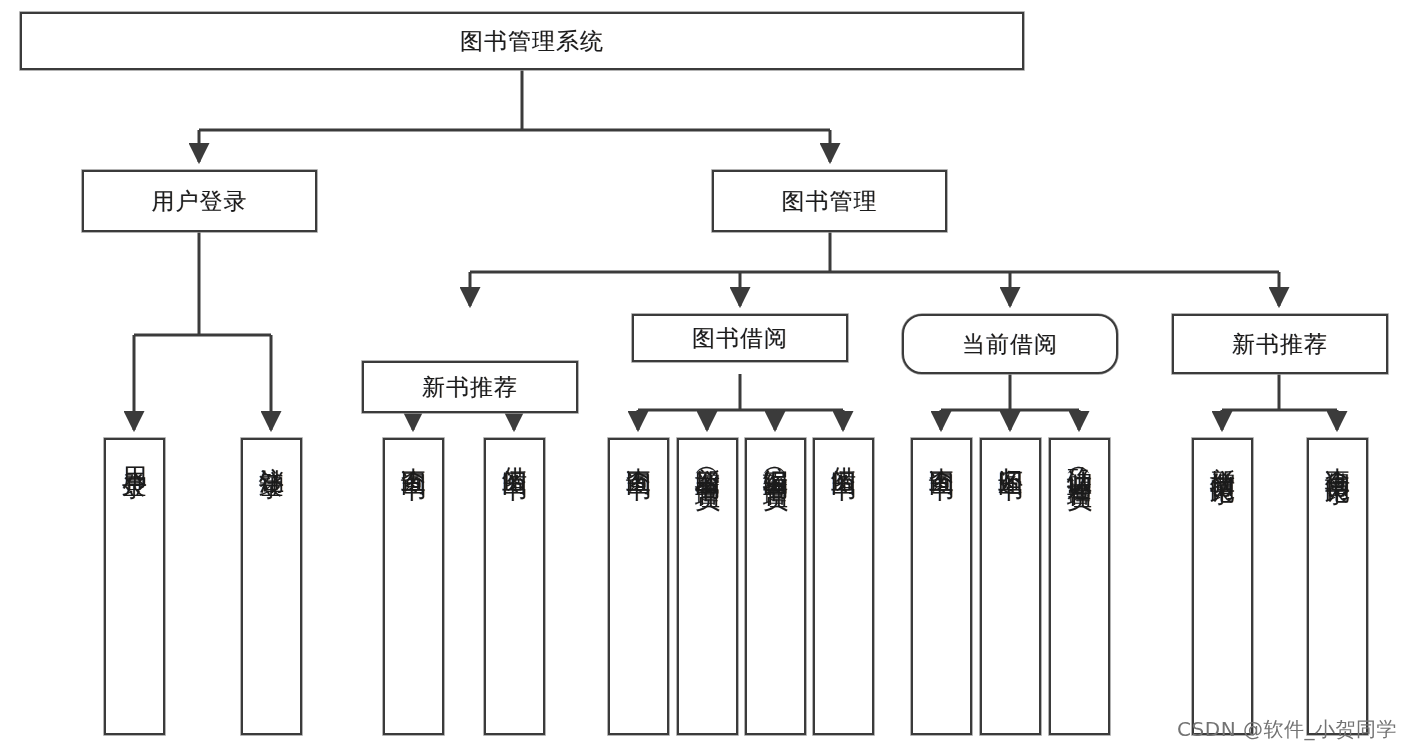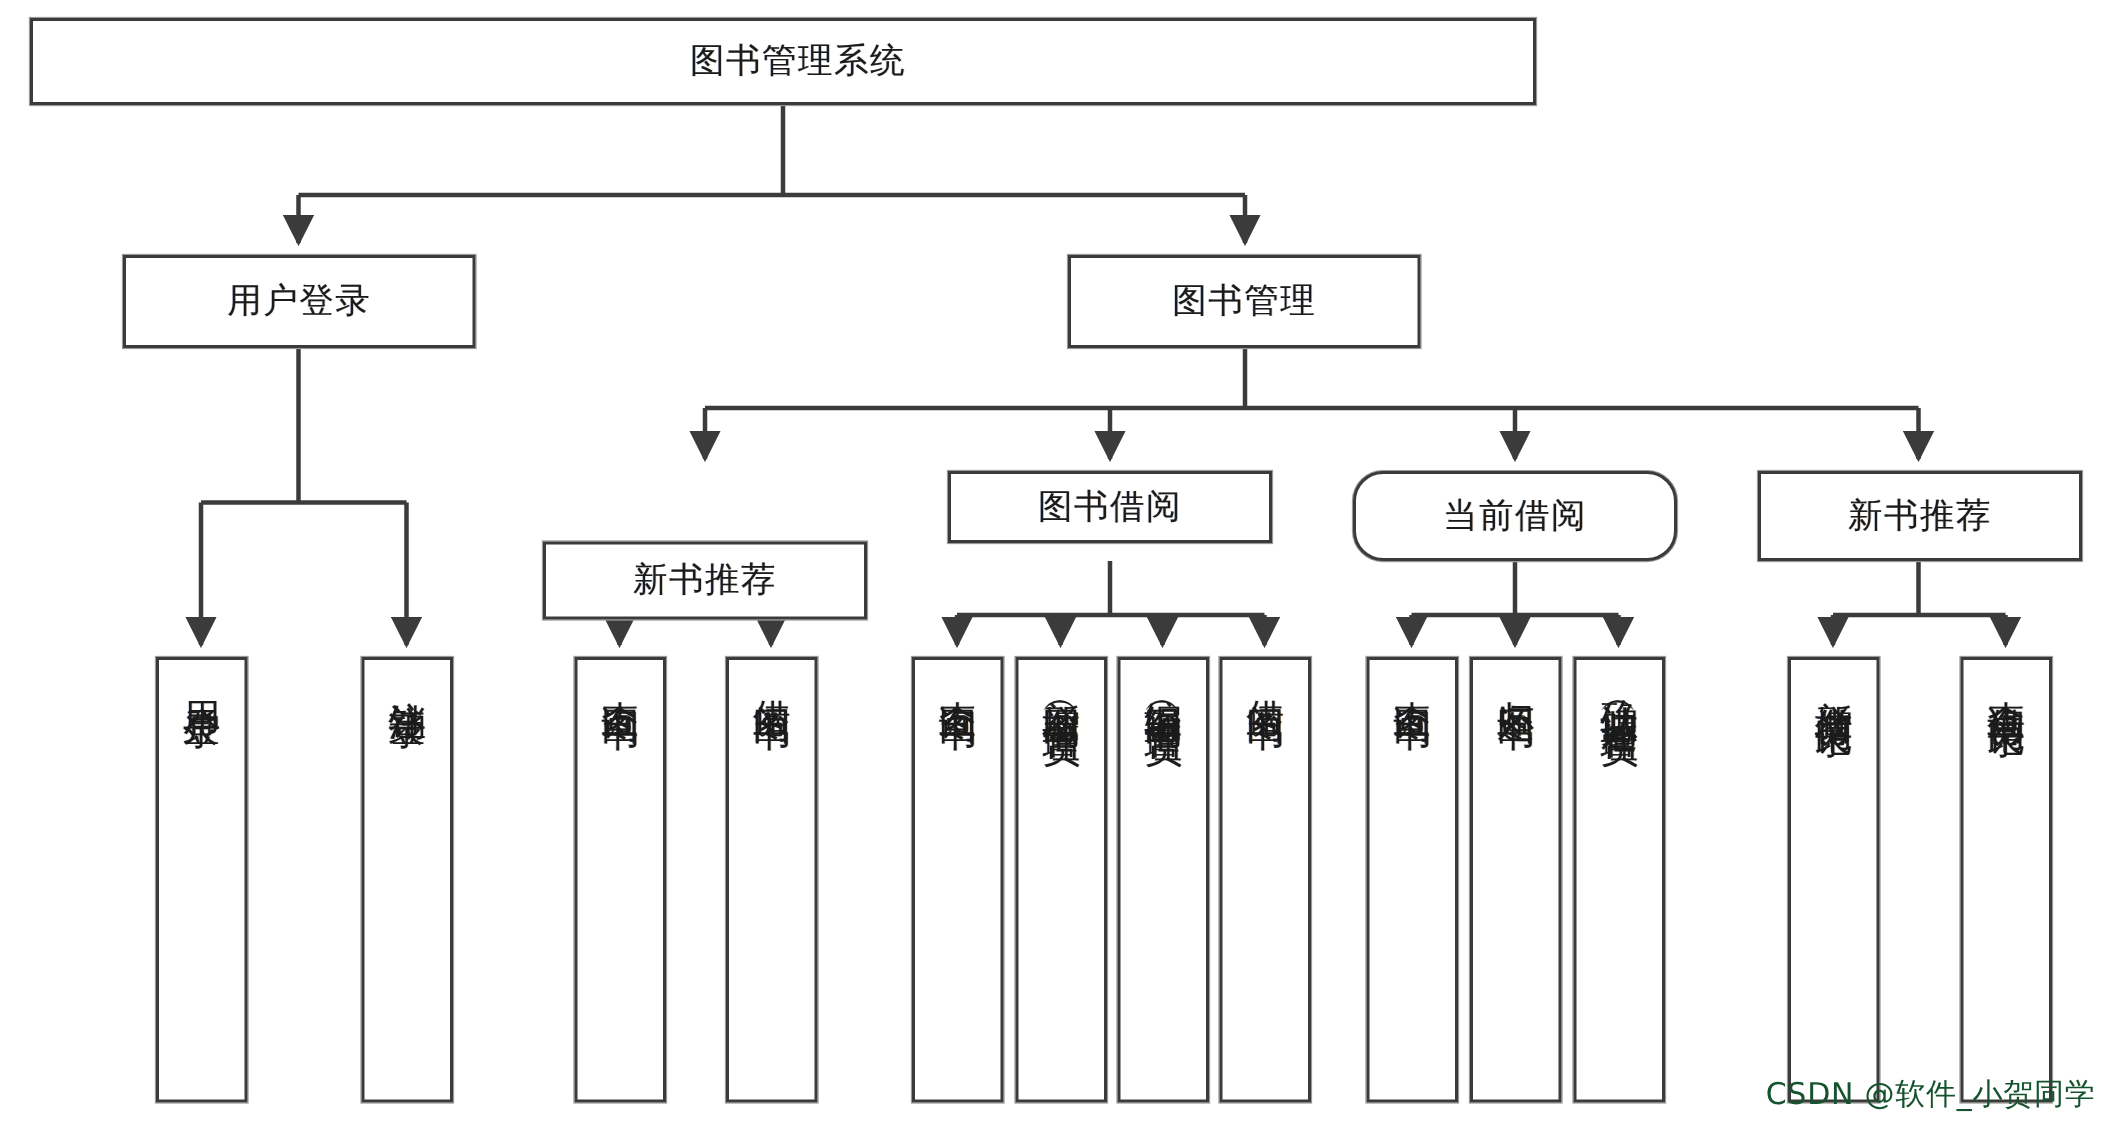--- a/index.html
+++ b/index.html
@@ -53,21 +53,21 @@
     letter-spacing:3px;
     line-height:1;
     white-space:nowrap;
     text-shadow:0.5px 0 0 rgba(150,105,60,0.32),-0.5px 0 0 rgba(90,130,190,0.32);
   }
   #watermark{
     position:absolute;
     right:8px;
     bottom:4px;
     font-size:20px;
-    color:#14532d;
+    color:#737373;
     white-space:nowrap;
     z-index:6;
     letter-spacing:0.5px;
   }
 </style>
 </head>
 <body>
 
 <div id="diagram-root">
 

